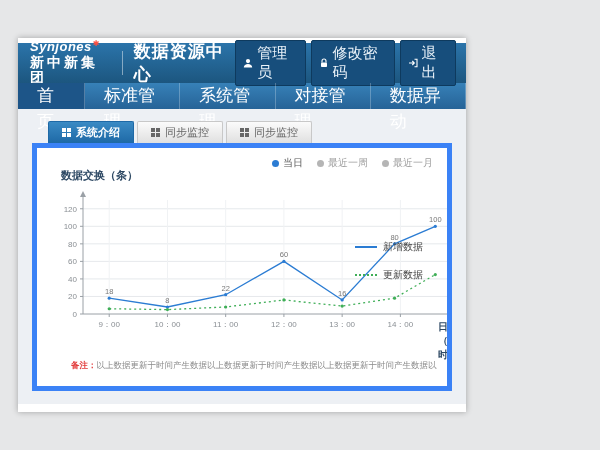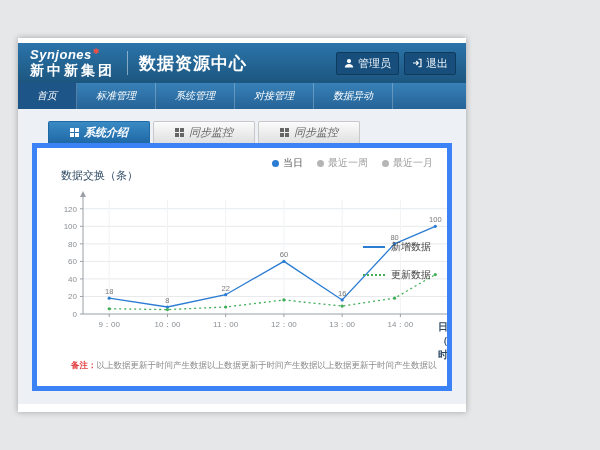--- a/index.html
+++ b/index.html
@@ -23,54 +23,54 @@
   .logo { margin-left: 12px; line-height: 1.1; }
   .logo-main { font-size: 13px; font-weight: bold; font-style: italic; letter-spacing: .5px; }
   .logo-reg { color: #ff5040; font-size: 8px; vertical-align: super; font-style: normal; margin-left: 1px; }
   .logo-sub { font-size: 14px; font-weight: bold; letter-spacing: 3px; }
   .header-divider { width: 1px; height: 24px; background: rgba(255,255,255,.45); margin: 0 11px 0 12px; }
   .app-title { font-size: 17px; font-weight: bold; letter-spacing: 1px; }
   .header-actions { margin-left: auto; margin-right: 10px; display: flex; gap: 5px; }
   .hbtn {
     display: flex; align-items: center; gap: 4px;
     background: #174e7c; border: 1px solid #0e3a5e; border-radius: 2px;
-    color: #eaf2f9; font-size: 11px; padding: 3px 7px; cursor: pointer;
+    color: #eaf2f9; font-size: 15px; padding: 3px 7px; cursor: pointer;
   }
   .hbtn svg { display: block; }
   
   .navbar { height: 26px; background: linear-gradient(#3781b8, #266397); display: flex; }
   .nav-item {
-    color: #fff; font-size: 10px; line-height: 26px; padding: 0 19px;
-    border-right: 1px solid rgba(255,255,255,.25); cursor: pointer; font-style: italic;
+    color: #fff; font-size: 17px; line-height: 26px; padding: 0 19px;
+    border-right: 1px solid rgba(255,255,255,.25); cursor: pointer;
   }
   .nav-item.active { background: #1d5588; }
   
   .content { height: 295px; background: #edf0f4; padding: 12px 14px 0; }
   .tabs { display: flex; margin-left: 16px; height: 22px; }
   .tab {
-    display: flex; align-items: center; gap: 5px; padding: 0 21px;
+    display: flex; align-items: center; gap: 5px; padding: 0 13px;
     font-size: 11px; color: #666;
     background: linear-gradient(#fbfbfb, #e0e0e0);
     border: 1px solid #c8c8c8; border-bottom: none;
-    margin-right: 3px; border-radius: 2px 2px 0 0; cursor: pointer; font-style: italic;
+    margin-right: 3px; border-radius: 2px 2px 0 0; cursor: pointer;
   }
   .tab.active {
     background: linear-gradient(#3a8ac4, #1e69a6);
     color: #fff; border-color: #1e69a6; font-weight: bold;
   }
   .panel {
     background: #fff; border: 5px solid #3b82f6; height: 248px;
     position: relative; overflow: hidden;
   }
   .filter-legend { position: absolute; top: 8px; right: 14px; display: flex; gap: 14px; align-items: center; }
   .flt-item { display: flex; align-items: center; gap: 4px; font-size: 10px; cursor: pointer; }
   .flt-dot { width: 7px; height: 7px; border-radius: 50%; background: #bbb; }
-  .y-title { position: absolute; top: 20px; left: 24px; font-size: 11px; font-weight: normal; color: #2e4964; }
+  .y-title { position: absolute; top: 20px; left: 24px; font-size: 11px; font-weight: bold; color: #2e4964; }
   #chart-svg { position: absolute; left: 14px; top: 40px; }
-  .series-legend { position: absolute; right: 8px; top: 92px; width: 84px; display: flex; flex-direction: column; gap: 14px; align-items: center; }
+  .series-legend { position: absolute; right: 8px; top: 92px; width: 84px; display: flex; flex-direction: column; gap: 14px; }
   .series-item { display: flex; align-items: center; gap: 6px; font-size: 10px; color: #444; cursor: pointer; }
   .series-line { width: 22px; height: 0; border-top: 2px solid #888; }
   .x-title { position: absolute; left: 401px; top: 172px; font-size: 10px; font-weight: bold; color: #2e4964; }
   .note { position: absolute; left: 34px; top: 212px; right: 10px; font-size: 8.5px; color: #8b8b8b; white-space: nowrap; overflow: hidden; }
   .note-prefix { color: #e23c3c; font-weight: bold; }
 </style>
 </head>
 <body>
 
 <div class="window">
@@ -84,20 +84,29 @@
     <div class="app-title">数据资源中心</div>
     <div class="header-actions">
       <div class="hbtn">
         <span>
             <svg width="10" height="10" viewBox="0 0 10 10">
               <circle cx="5" cy="3.1" r="2.1" fill="#fff"></circle>
               <path d="M0.8 9.5c0-2.3 1.9-3.6 4.2-3.6s4.2 1.3 4.2 3.6z" fill="#fff"></path>
             </svg>
           </span>
         <span>管理员</span>
+      </div>
+      <div class="hbtn">
+        <span>
+            <svg width="10" height="10" viewBox="0 0 10 10">
+              <path d="M3 4.5V3a2 2 0 0 1 4 0v1.5" fill="none" stroke="#fff" stroke-width="1.1"></path>
+              <rect x="2" y="4.5" width="6" height="4.6" rx="0.8" fill="#fff"></rect>
+            </svg>
+          </span>
+        <span>修改密码</span>
       </div>
       <div class="hbtn">
         <span>
             <svg width="10" height="10" viewBox="0 0 10 10">
               <path d="M6.5 1.2H9v7.6H6.5" fill="none" stroke="#fff" stroke-width="1.1"></path>
               <path d="M1 5h5M4.3 3l2 2-2 2" fill="none" stroke="#fff" stroke-width="1.1"></path>
             </svg>
           </span>
         <span>退出</span>
       </div>

